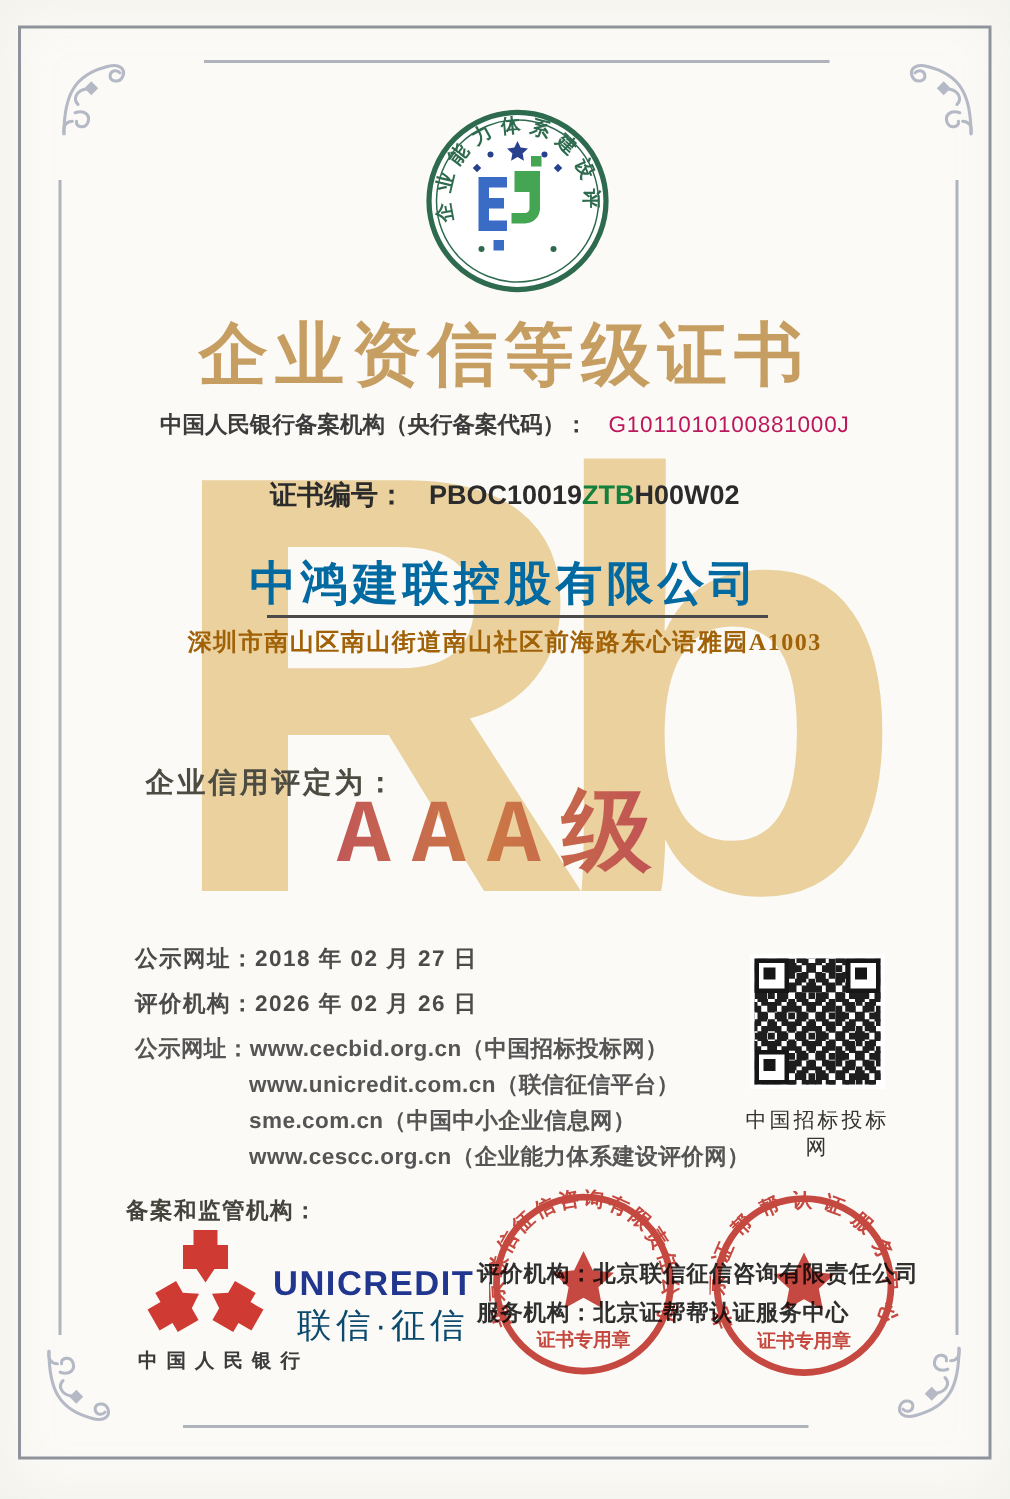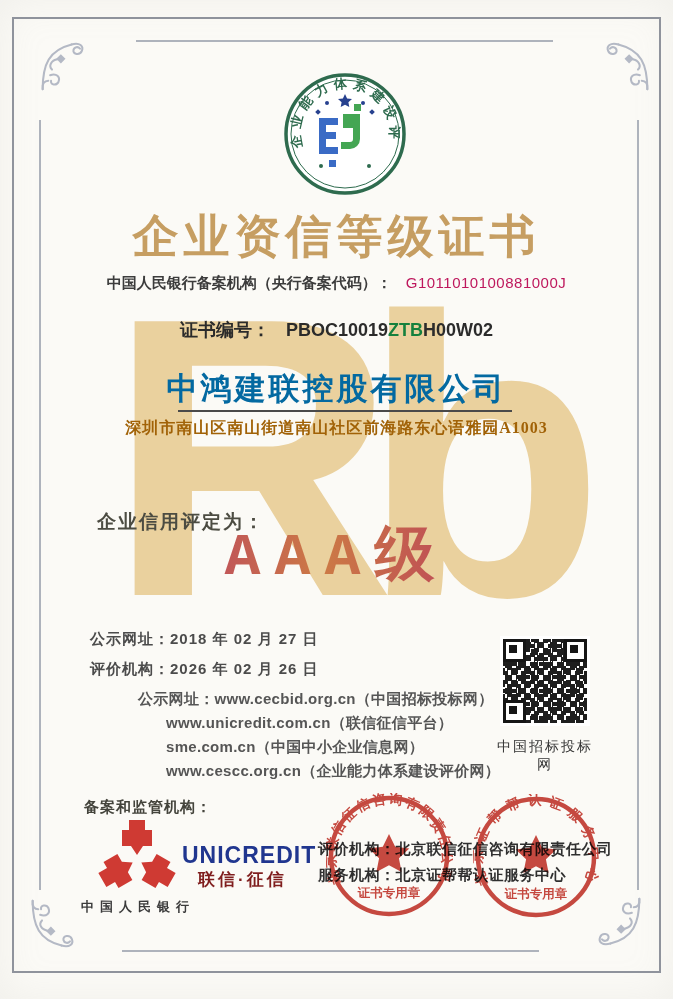--- a/index.html
+++ b/index.html
@@ -40,39 +40,39 @@
            color:#a16207;letter-spacing:1px;font-family:"Liberation Serif","DejaVu Serif",serif;}
   
   .rating-label{position:absolute;left:97px;top:470px;font-size:19px;font-weight:800;color:#4c4c42;letter-spacing:2px;margin-top:39px;}
   .rating{position:absolute;left:0;top:514px;width:100%;text-align:center;font-size:60px;font-weight:800;
           letter-spacing:14px;font-family:Liberation Mono, monospace;color:#bf4a52;
           background:linear-gradient(90deg,#b8505f 10%,#c05459 32%,#cc7a45 48%,#bf4f55 66%,#c23a40 88%);
           -webkit-background-clip:text;background-clip:text;-webkit-text-fill-color:transparent;}
   
   .info{position:absolute;left:90px;top:630px;font-size:15px;color:#4b4b4b;font-weight:600;}
   .info .row{margin-bottom:11px;letter-spacing:1px;}
-  .info .urlrow{margin-bottom:5px;letter-spacing:.3px;color:#555;margin-left:48px;}
+  .info .urlrow{margin-bottom:5px;letter-spacing:.3px;color:#555;}
   .info .indent{margin-left:76px;}
   
   .qr{position:absolute;left:500px;top:636px;width:90px;height:90px;background:#fff;}
   .qr-grid{position:absolute;inset:3px;
     background:
       repeating-conic-gradient(from 0deg,#1e1e1e 0 25%,transparent 0 50%) 0 0/9px 9px,
       repeating-conic-gradient(from 0deg,#1e1e1e 0 25%,transparent 0 50%) 2px 3px/13px 13px;}
   .finder{position:absolute;width:17px;height:17px;border:3px solid #161616;background:#fff;}
   .finder::after{content:"";position:absolute;left:3px;top:3px;width:8px;height:8px;background:#161616;}
   .f-tl{left:3px;top:3px;} .f-tr{right:3px;top:3px;} .f-bl{left:3px;bottom:3px;}
   .qr-caption{position:absolute;left:492px;top:738px;width:106px;text-align:center;font-size:14px;color:#333;letter-spacing:2px;}
   
   .regulator-label{position:absolute;left:84px;top:798px;font-size:15px;font-weight:800;color:#44443c;letter-spacing:1px;}
   .pboc-logo{position:absolute;left:96px;top:818px;width:82px;height:78px;}
-  .pboc-name{position:absolute;left:70px;top:898px;width:136px;text-align:center;font-size:13px;font-weight:800;
+  .pboc-name{position:absolute;left:70px;top:898px;width:136px;text-align:right;font-size:13px;font-weight:800;
              color:#3b3b3b;letter-spacing:6px;font-family:"Liberation Serif","DejaVu Serif",serif;}
   .unicredit-en{position:absolute;left:182px;top:842px;font-size:23px;font-weight:800;color:#20368f;letter-spacing:1px;}
-  .unicredit-cn{position:absolute;left:198px;top:868px;font-size:17px;font-weight:700;color:#7f1d1d;letter-spacing:3px;}
+  .unicredit-cn{position:absolute;left:198px;top:868px;font-size:23px;font-weight:400;color:#0c4a6e;letter-spacing:3px;}
   .agency-lines{position:absolute;left:318px;top:840px;font-size:15px;color:#2f2f2f;font-weight:600;}
   .agency-lines .row{margin-bottom:7px;letter-spacing:.5px;}
   .seal{position:absolute;mix-blend-mode:multiply;opacity:.92;}
   .seal-left{left:326px;top:793px;}
   .seal-right{left:473px;top:794px;}
 </style>
 </head>
 <body>
 
 <div class="page">

